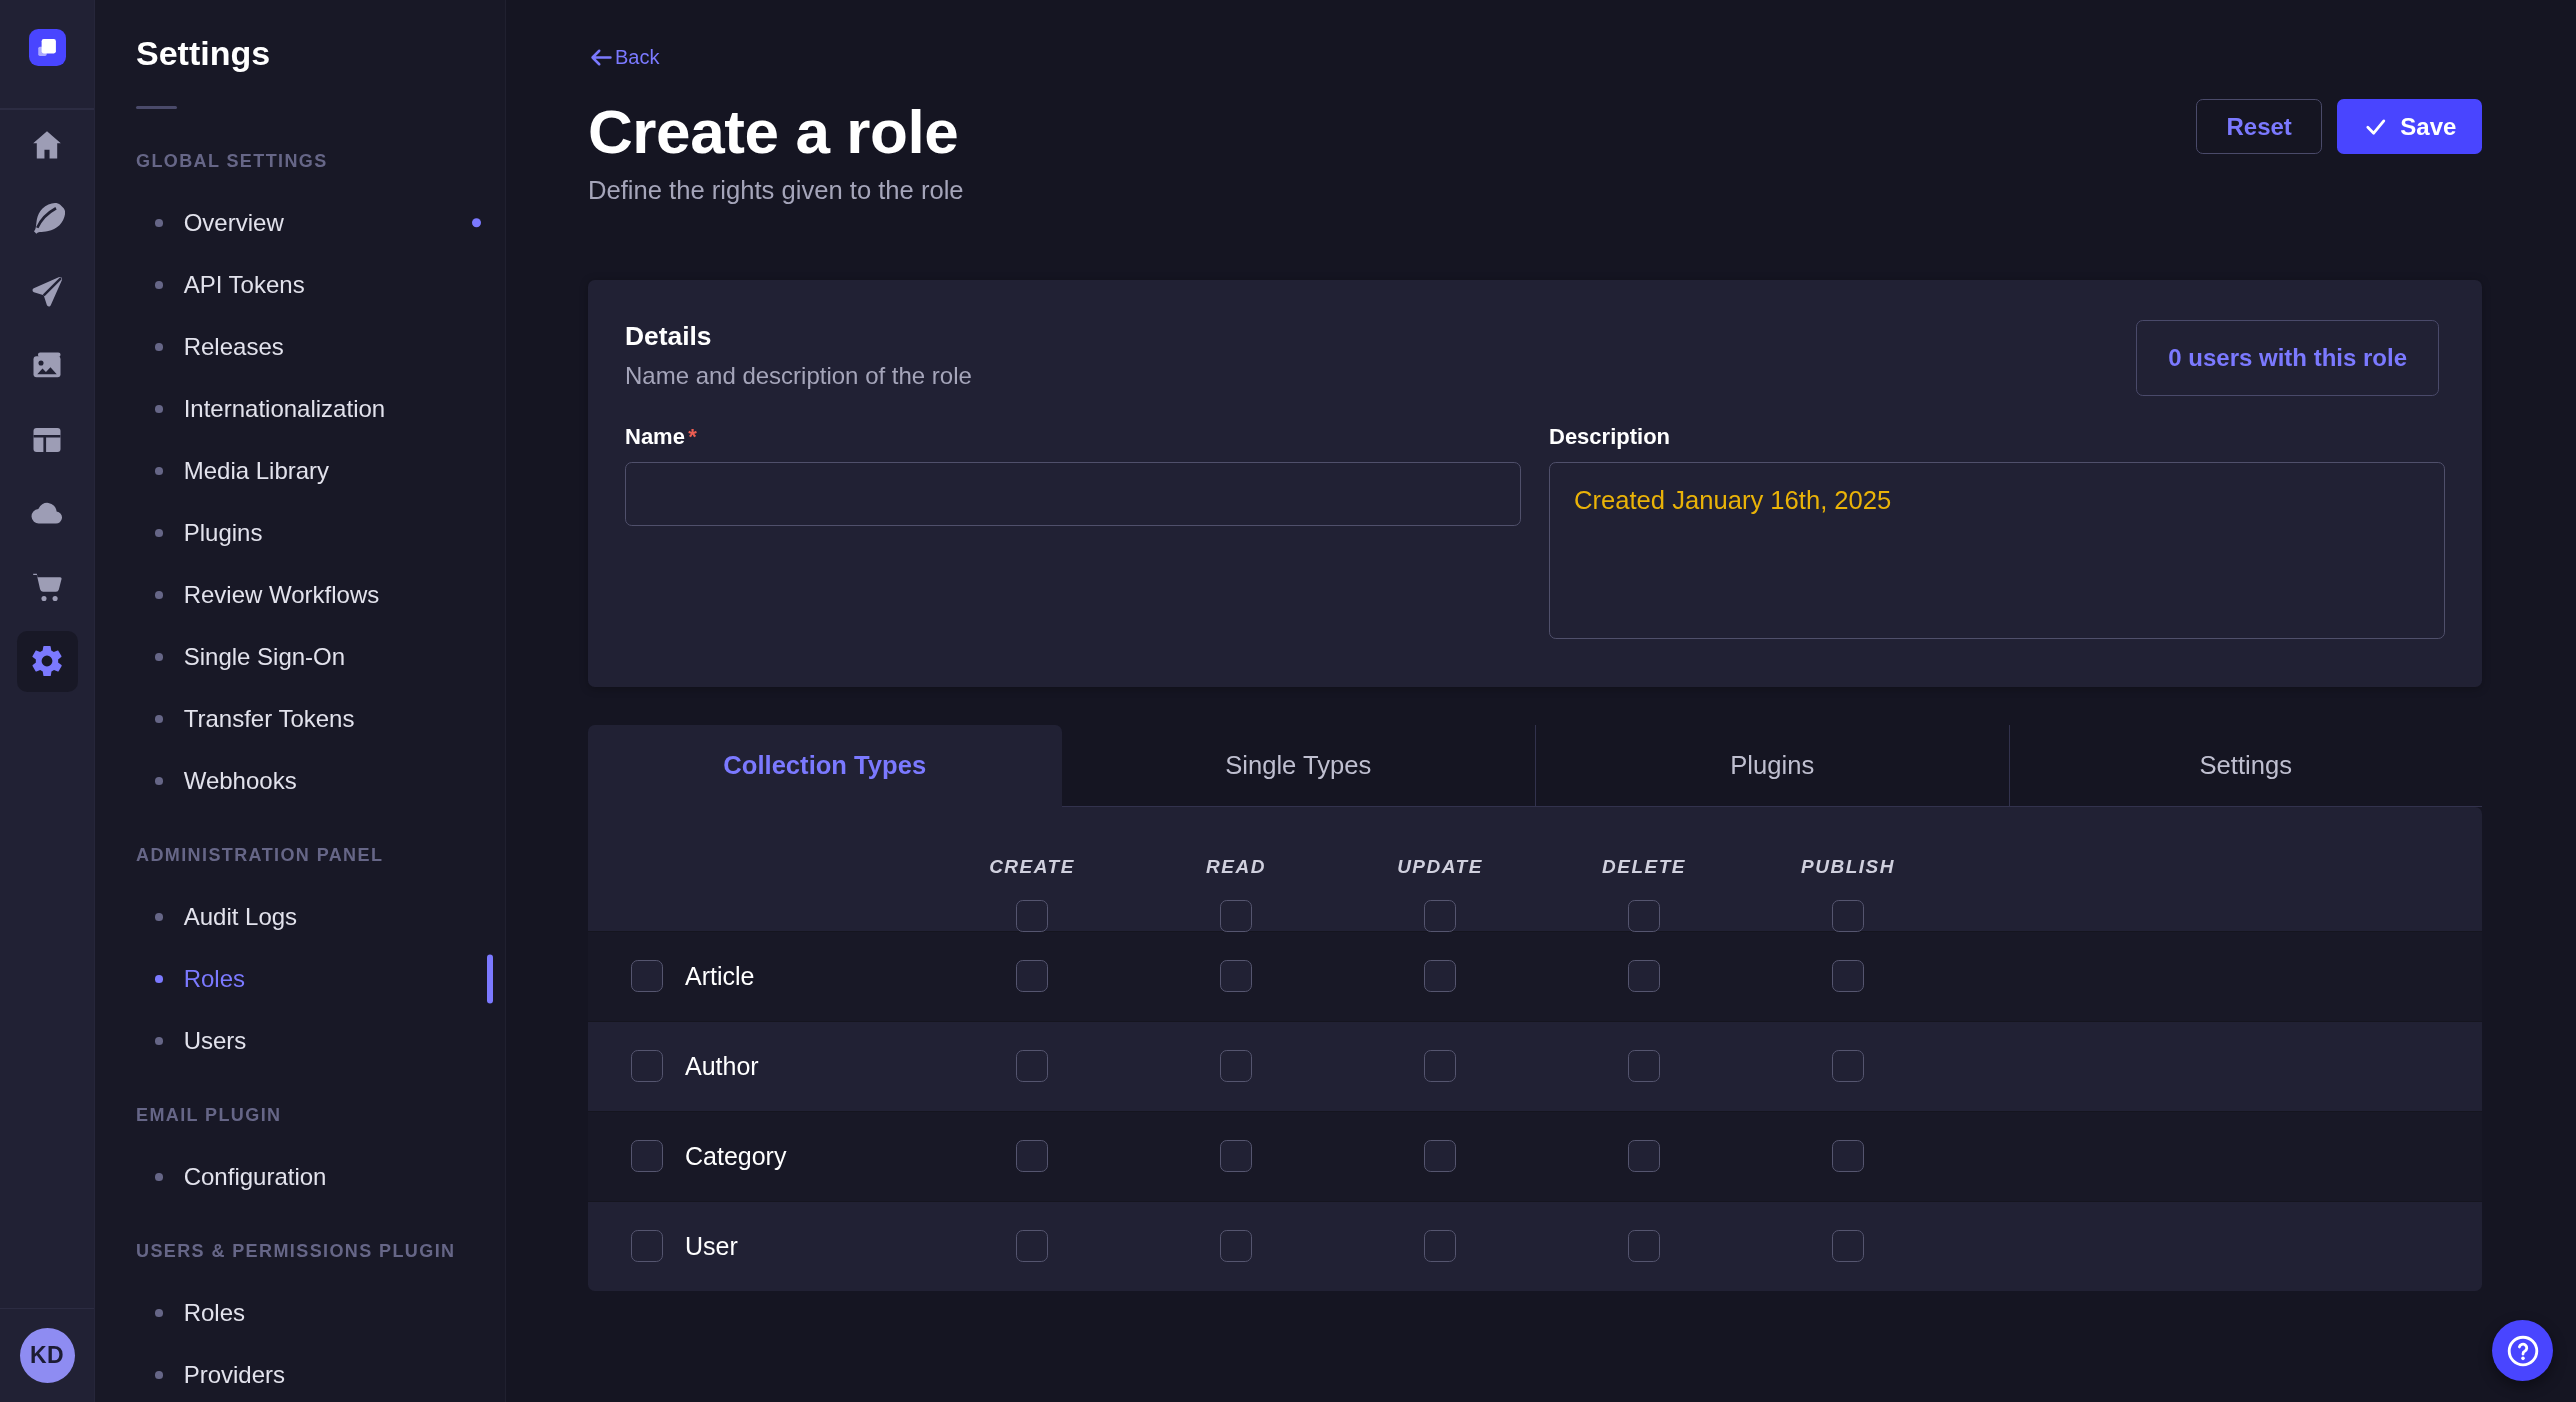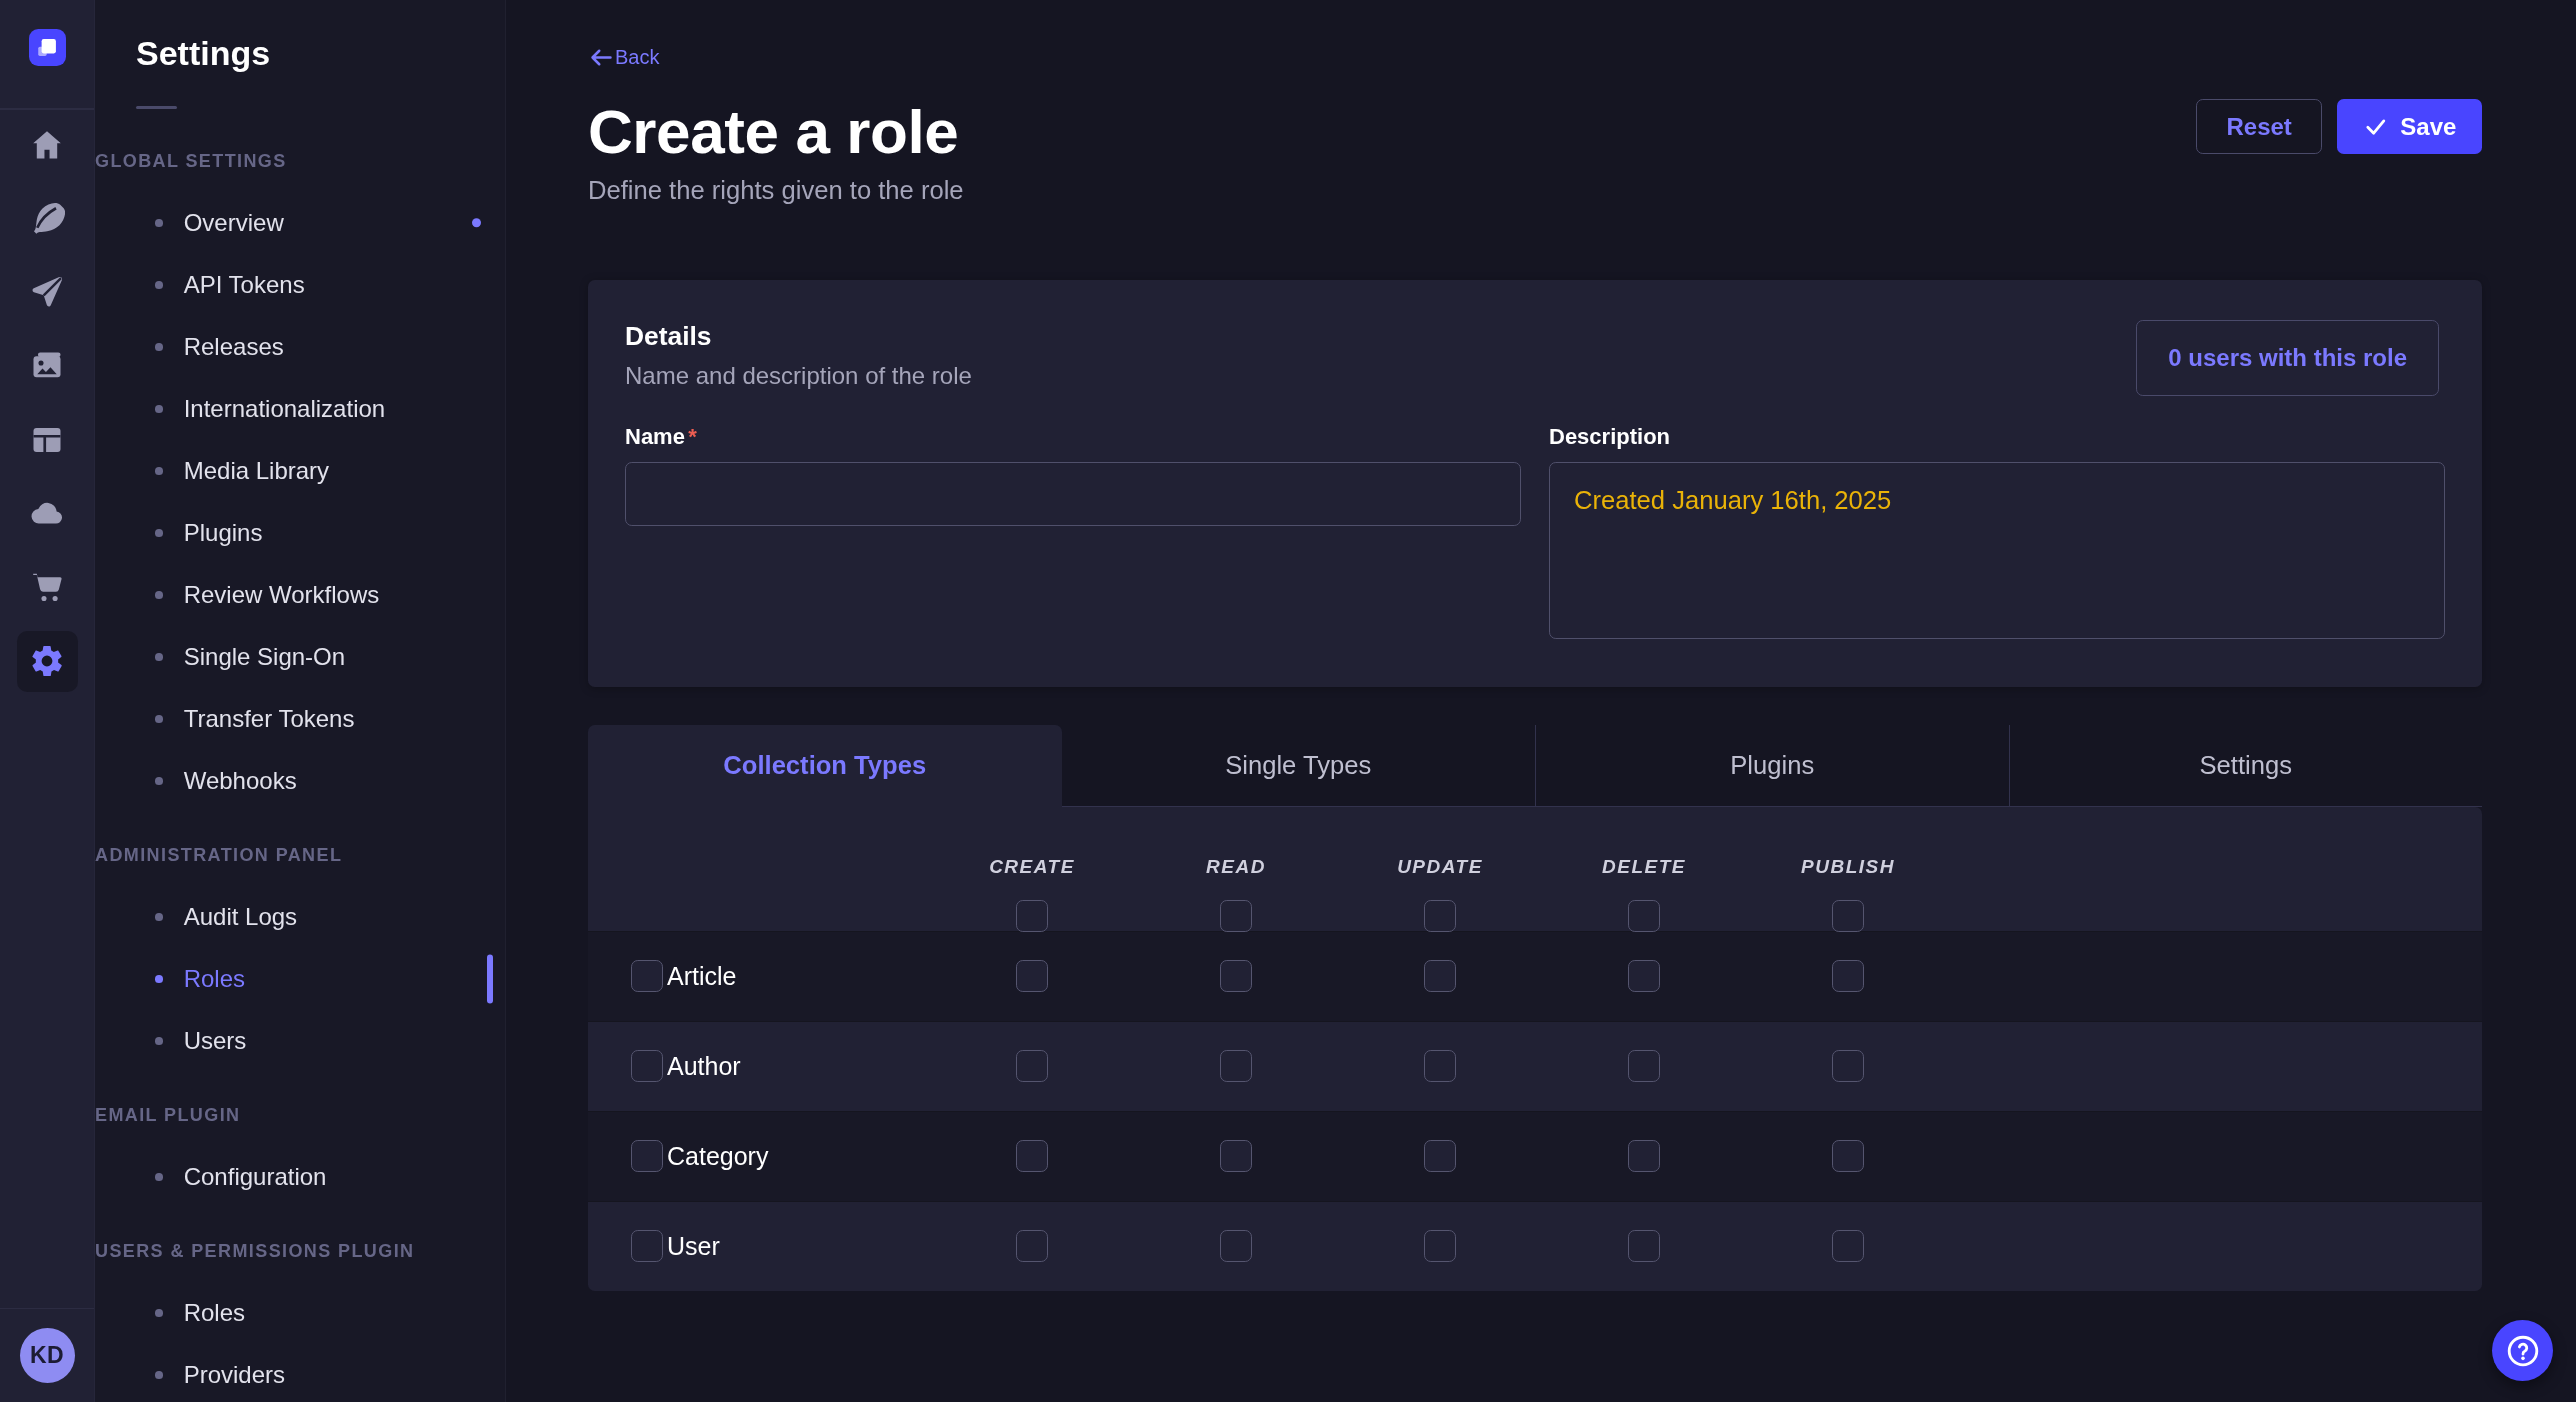--- a/index.html
+++ b/index.html
@@ -26,21 +26,21 @@
   .strip-btn.active svg { fill: #7b79ff; }
   .strip-footer { position: absolute; bottom: 0; left: 0; width: 100%; height: 94px; border-top: 1.7px solid #2c2c42; display: flex; align-items: center; justify-content: center; }
   .avatar { width: 55px; height: 55px; border-radius: 50%; background: #8e8cf2; color: #1c1c34; font-size: 23px; font-weight: 700; display: flex; align-items: center; justify-content: center; cursor: pointer; letter-spacing: 0.4px; }
 
   
   .subnav { width: 411px; flex-shrink: 0; background: #181826; border-right: 1.7px solid #20202f; position: relative; }
   .nav-head { height: 130px; position: relative; }
   .nav-head h2 { padding: 34px 0 0 41px; font-size: 34px; font-weight: 700; color: #fff; }
   .nav-divider { position: absolute; left: 41px; top: 106px; width: 41px; height: 2.6px; background: #4a4a6a; border-radius: 1.7px; }
   #nav-list { list-style: none; }
-  .nav-section { height: 62px; margin-top: 12px; display: flex; align-items: center; color: #666687; font-size: 18px; font-weight: 700; letter-spacing: 1.4px; }
+  .nav-section { height: 62px; margin-top: 12px; display: flex; align-items: center; padding-left: 41px; color: #666687; font-size: 18px; font-weight: 700; letter-spacing: 1.4px; }
   #nav-list .nav-section:first-child { margin-top: 0; }
   .nav-item { height: 62px; display: flex; align-items: center; padding-left: 60px; position: relative; cursor: pointer; }
   .bullet { width: 7.7px; height: 7.7px; border-radius: 50%; background: #666687; margin-right: 21px; flex-shrink: 0; }
   .nav-item .lbl { font-size: 24px; color: #e2e2ec; }
   .nav-item.active .lbl { color: #7b79ff; font-weight: 500; }
   .nav-item.active .bullet { background: #7b79ff; }
   .notif-dot { position: absolute; right: 24px; top: 50%; transform: translateY(-50%); width: 9.4px; height: 9.4px; border-radius: 50%; background: #7b79ff; }
   .active-bar { position: absolute; right: 12px; top: 50%; transform: translateY(-50%); width: 6px; height: 49px; border-radius: 3.4px; background: #7b79ff; }
 
   
@@ -75,21 +75,21 @@
   .tab:nth-child(n+3) { border-left: 1.7px solid #32324d; }
   .tab.active { background: #212134; border-bottom: none; border-radius: 6.8px 6.8px 0 0; color: #7b79ff; font-weight: 600; }
   .table { background: #212134; border-radius: 0 6.8px 6.8px 6.8px; overflow: hidden; }
   .thead, .row { display: grid; grid-template-columns: 342px repeat(5, 204px) 1fr; }
   .thead { height: 124px; font-style: italic; }
   .th-cell { display: flex; flex-direction: column; align-items: center; padding-top: 49px; gap: 22px; }
   .col-label { font-size: 19px; font-weight: 700; letter-spacing: 1.5px; color: #d0d0de; }
   .cb { width: 32px; height: 32px; border: 1.7px solid #55556f; border-radius: 6.8px; background: #212134; cursor: pointer; flex-shrink: 0; }
   .row { height: 90px; border-top: 1.7px solid #15151f; }
   #rows .row:nth-child(odd) { background: #181826; }
-  .row-first { display: flex; align-items: center; padding-left: 43px; gap: 4px; }
+  .row-first { display: flex; align-items: center; padding-left: 43px; gap: 22px; }
   .row-label { font-size: 25px; color: #fff; }
   .row .col { display: flex; align-items: center; justify-content: center; }
 
   
   .help { position: fixed; right: 23px; bottom: 21px; width: 61px; height: 61px; border-radius: 50%; background: #4945ff; border: none; display: flex; align-items: center; justify-content: center; cursor: pointer; box-shadow: 0 5.1px 13.6px rgba(0,0,0,.4); }
   .help svg { width: 36px; height: 36px; }
 </style>
 </head>
 <body>
 

